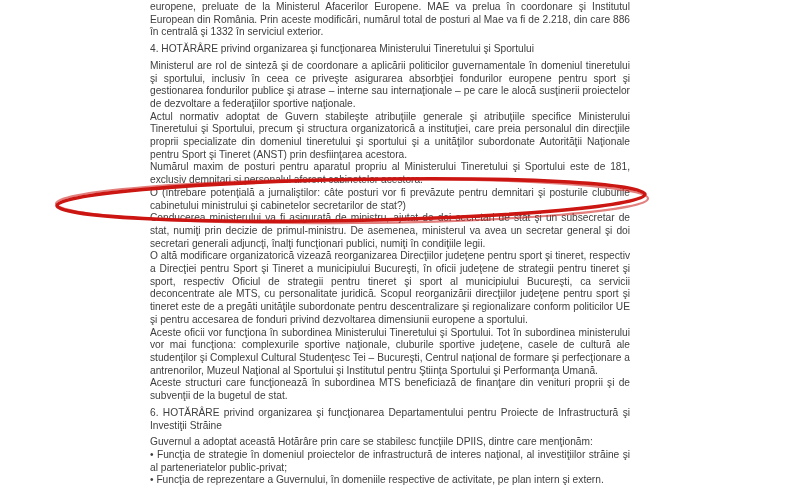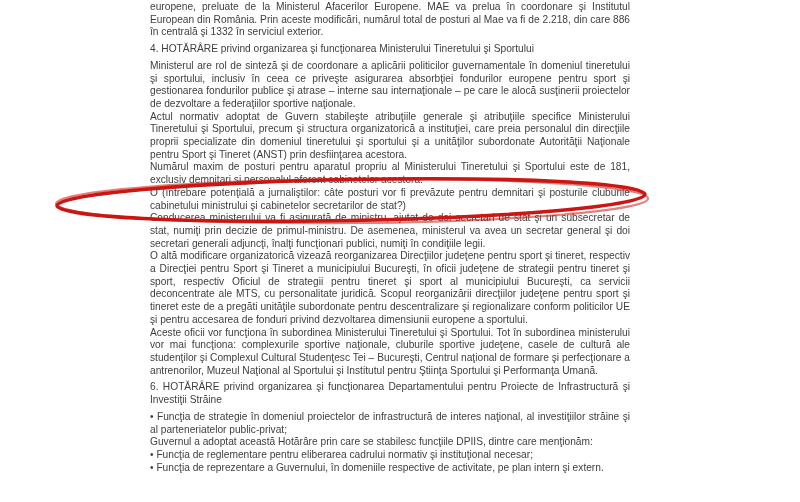--- a/index.html
+++ b/index.html
@@ -70,25 +70,25 @@
       <ellipse cx="301" cy="30" rx="296" ry="22" fill="none" stroke-width="2.2" opacity="0.55" transform="rotate(-0.5 301 30)" stroke="#cc1612"></ellipse>
     </svg>
   </div>
 
   <p>Conducerea ministerului va fi asigurată de ministru, ajutat de doi secretari de stat şi un subsecretar de stat, numiţi prin decizie de primul-ministru. De asemenea, ministerul va avea un secretar general şi doi secretari generali adjuncţi, înalţi funcţionari publici, numiţi în condiţiile legii.</p>
 
   <p>O altă modificare organizatorică vizează reorganizarea Direcţiilor judeţene pentru sport şi tineret, respectiv a Direcţiei pentru Sport şi Tineret a municipiului Bucureşti, în oficii judeţene de strategii pentru tineret şi sport, respectiv Oficiul de strategii pentru tineret şi sport al municipiului Bucureşti, ca servicii deconcentrate ale MTS, cu personalitate juridică. Scopul reorganizării direcţiilor judeţene pentru sport şi tineret este de a pregăti unităţile subordonate pentru descentralizare şi regionalizare conform politicilor UE şi pentru accesarea de fonduri privind dezvoltarea dimensiunii europene a sportului.</p>
 
   <p>Aceste oficii vor funcţiona în subordinea Ministerului Tineretului şi Sportului. Tot în subordinea ministerului vor mai funcţiona: complexurile sportive naţionale, cluburile sportive judeţene, casele de cultură ale studenţilor şi Complexul Cultural Studenţesc Tei – Bucureşti, Centrul naţional de formare şi perfecţionare a antrenorilor, Muzeul Naţional al Sportului şi Institutul pentru Ştiinţa Sportului şi Performanţa Umană.</p>
 
+  <p>Aceste structuri care funcţionează în subordinea MTS beneficiază de finanţare din venituri proprii şi de subvenţii de la bugetul de stat.</p>
 
   <h2 class="h">6. HOTĂRÂRE privind organizarea şi funcţionarea Departamentului pentru Proiecte de Infrastructură şi Investiţii Străine</h2>
 
+  <p>Guvernul a adoptat această Hotărâre prin care se stabilesc funcţiile DPIIS, dintre care menţionăm:</p>
+
   <p>• Funcţia de strategie în domeniul proiectelor de infrastructură de interes naţional, al investiţiilor străine şi al parteneriatelor public-privat;</p>
 
-  <p>Guvernul a adoptat această Hotărâre prin care se stabilesc funcţiile DPIIS, dintre care menţionăm:</p>
-
-  <p>• Funcţia de reglementare pentru eliberarea cadrului normativ şi instituţional necesar;</p>
 
 
   <p>• Funcţia de reprezentare a Guvernului, în domeniile respective de activitate, pe plan intern şi extern.</p>
 
 </div>
 
 </body></html>

